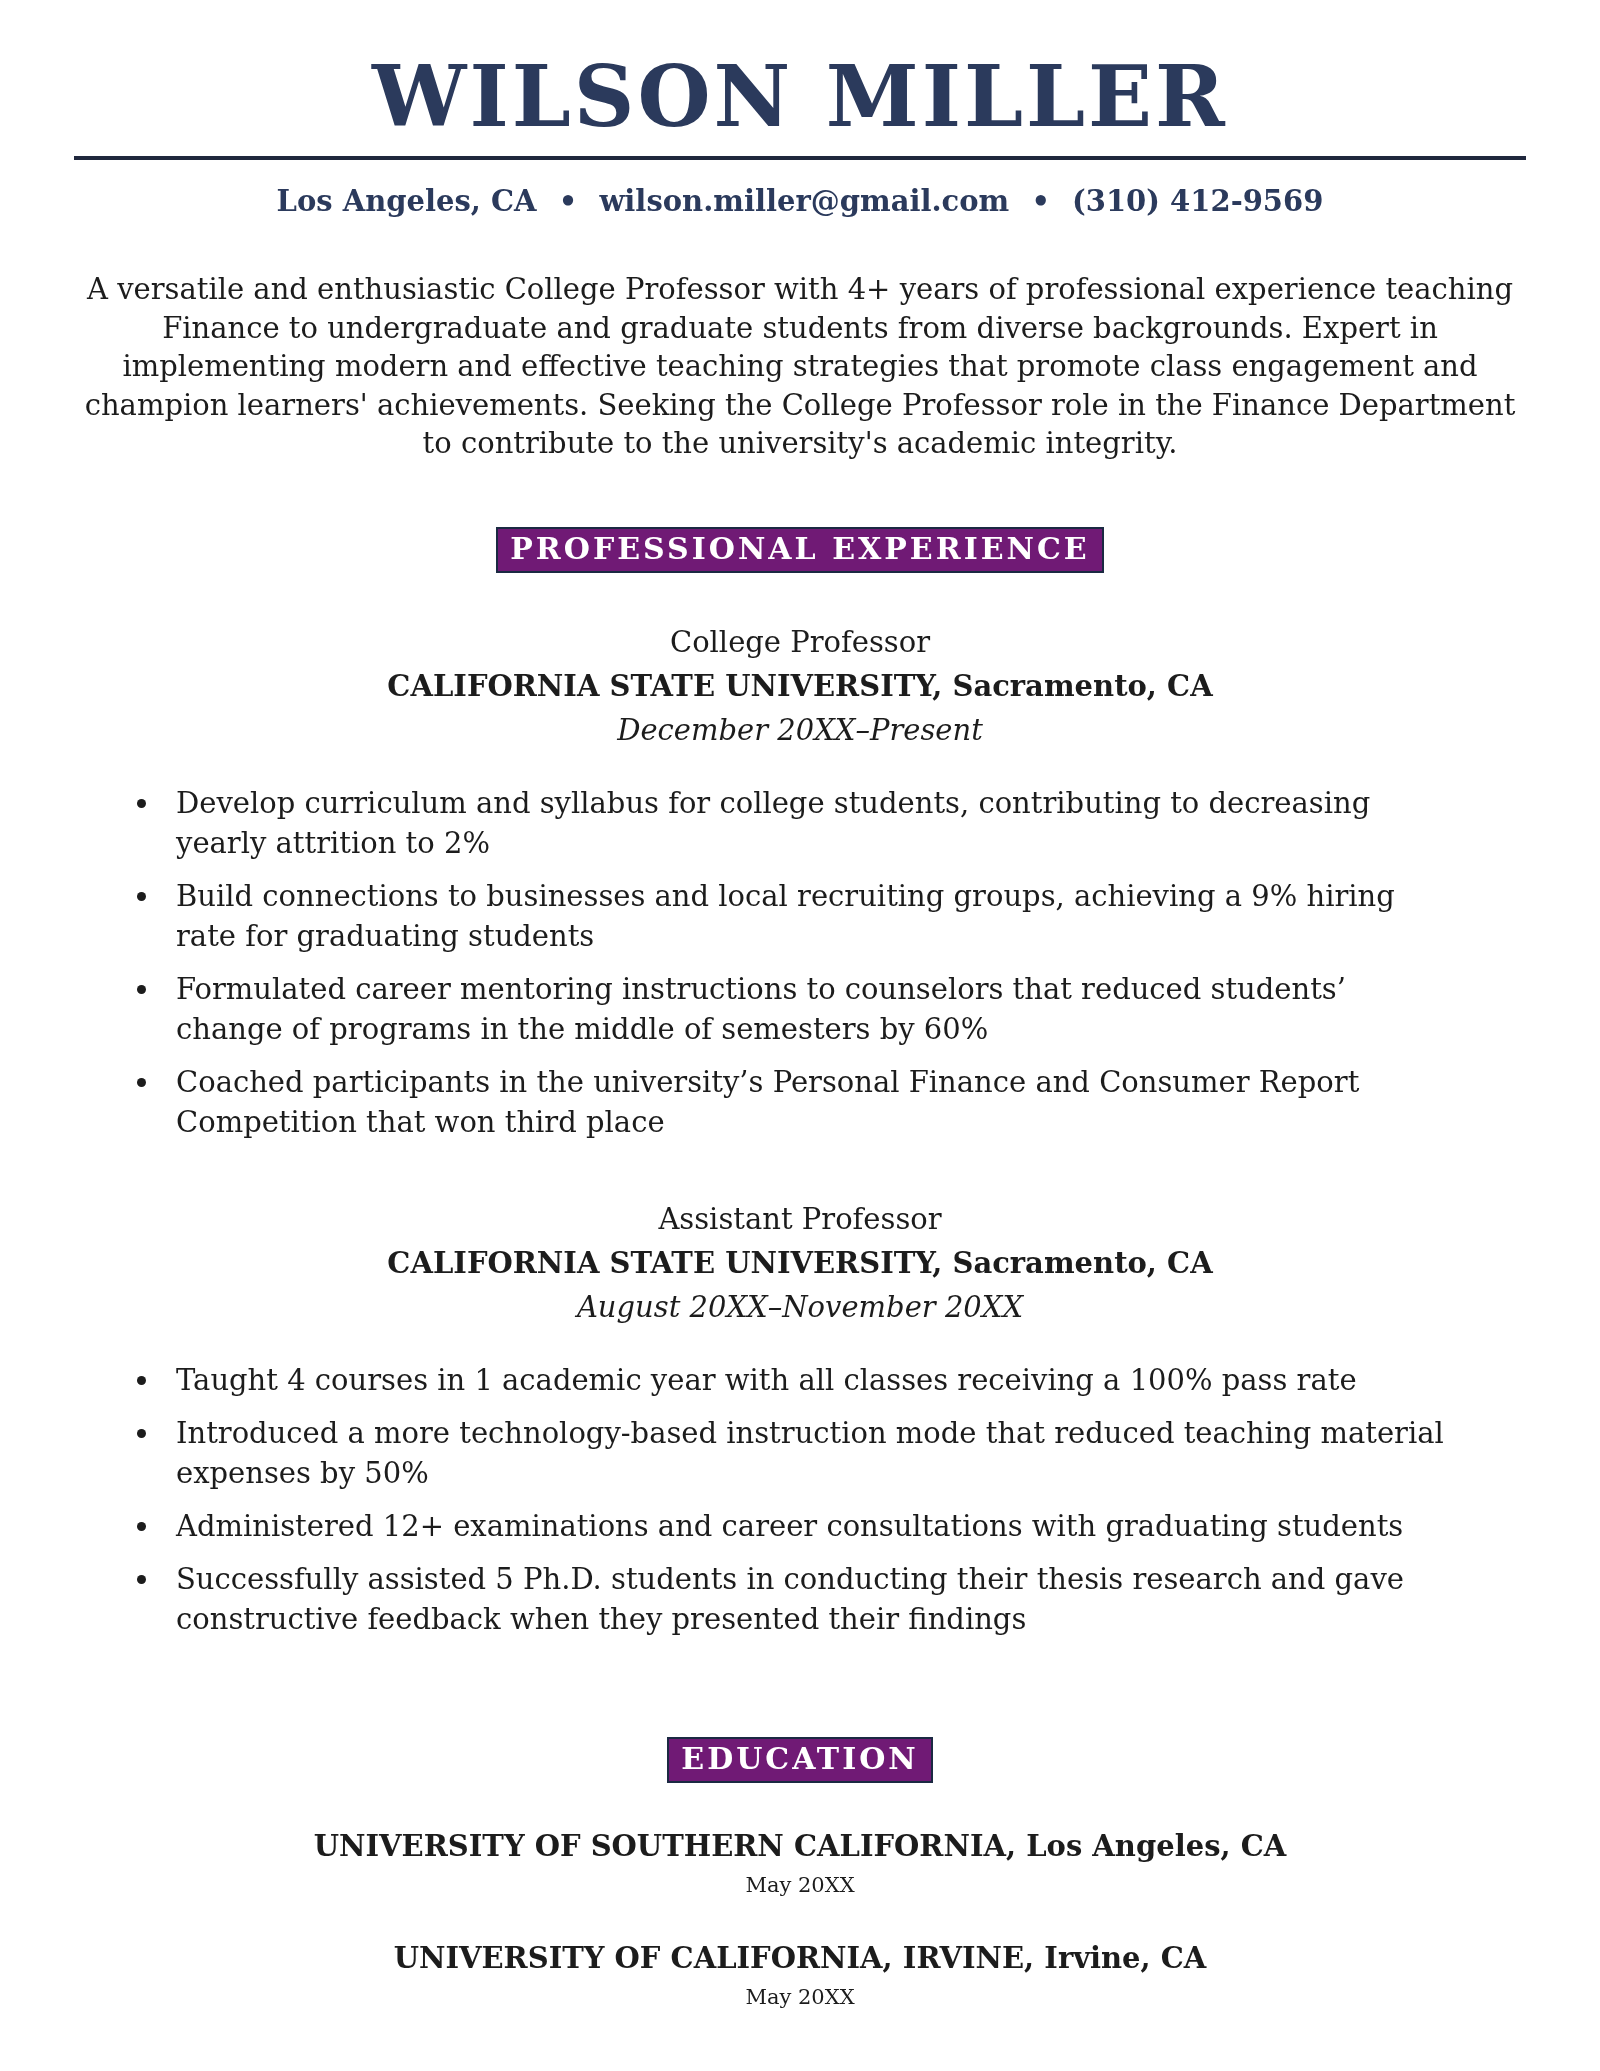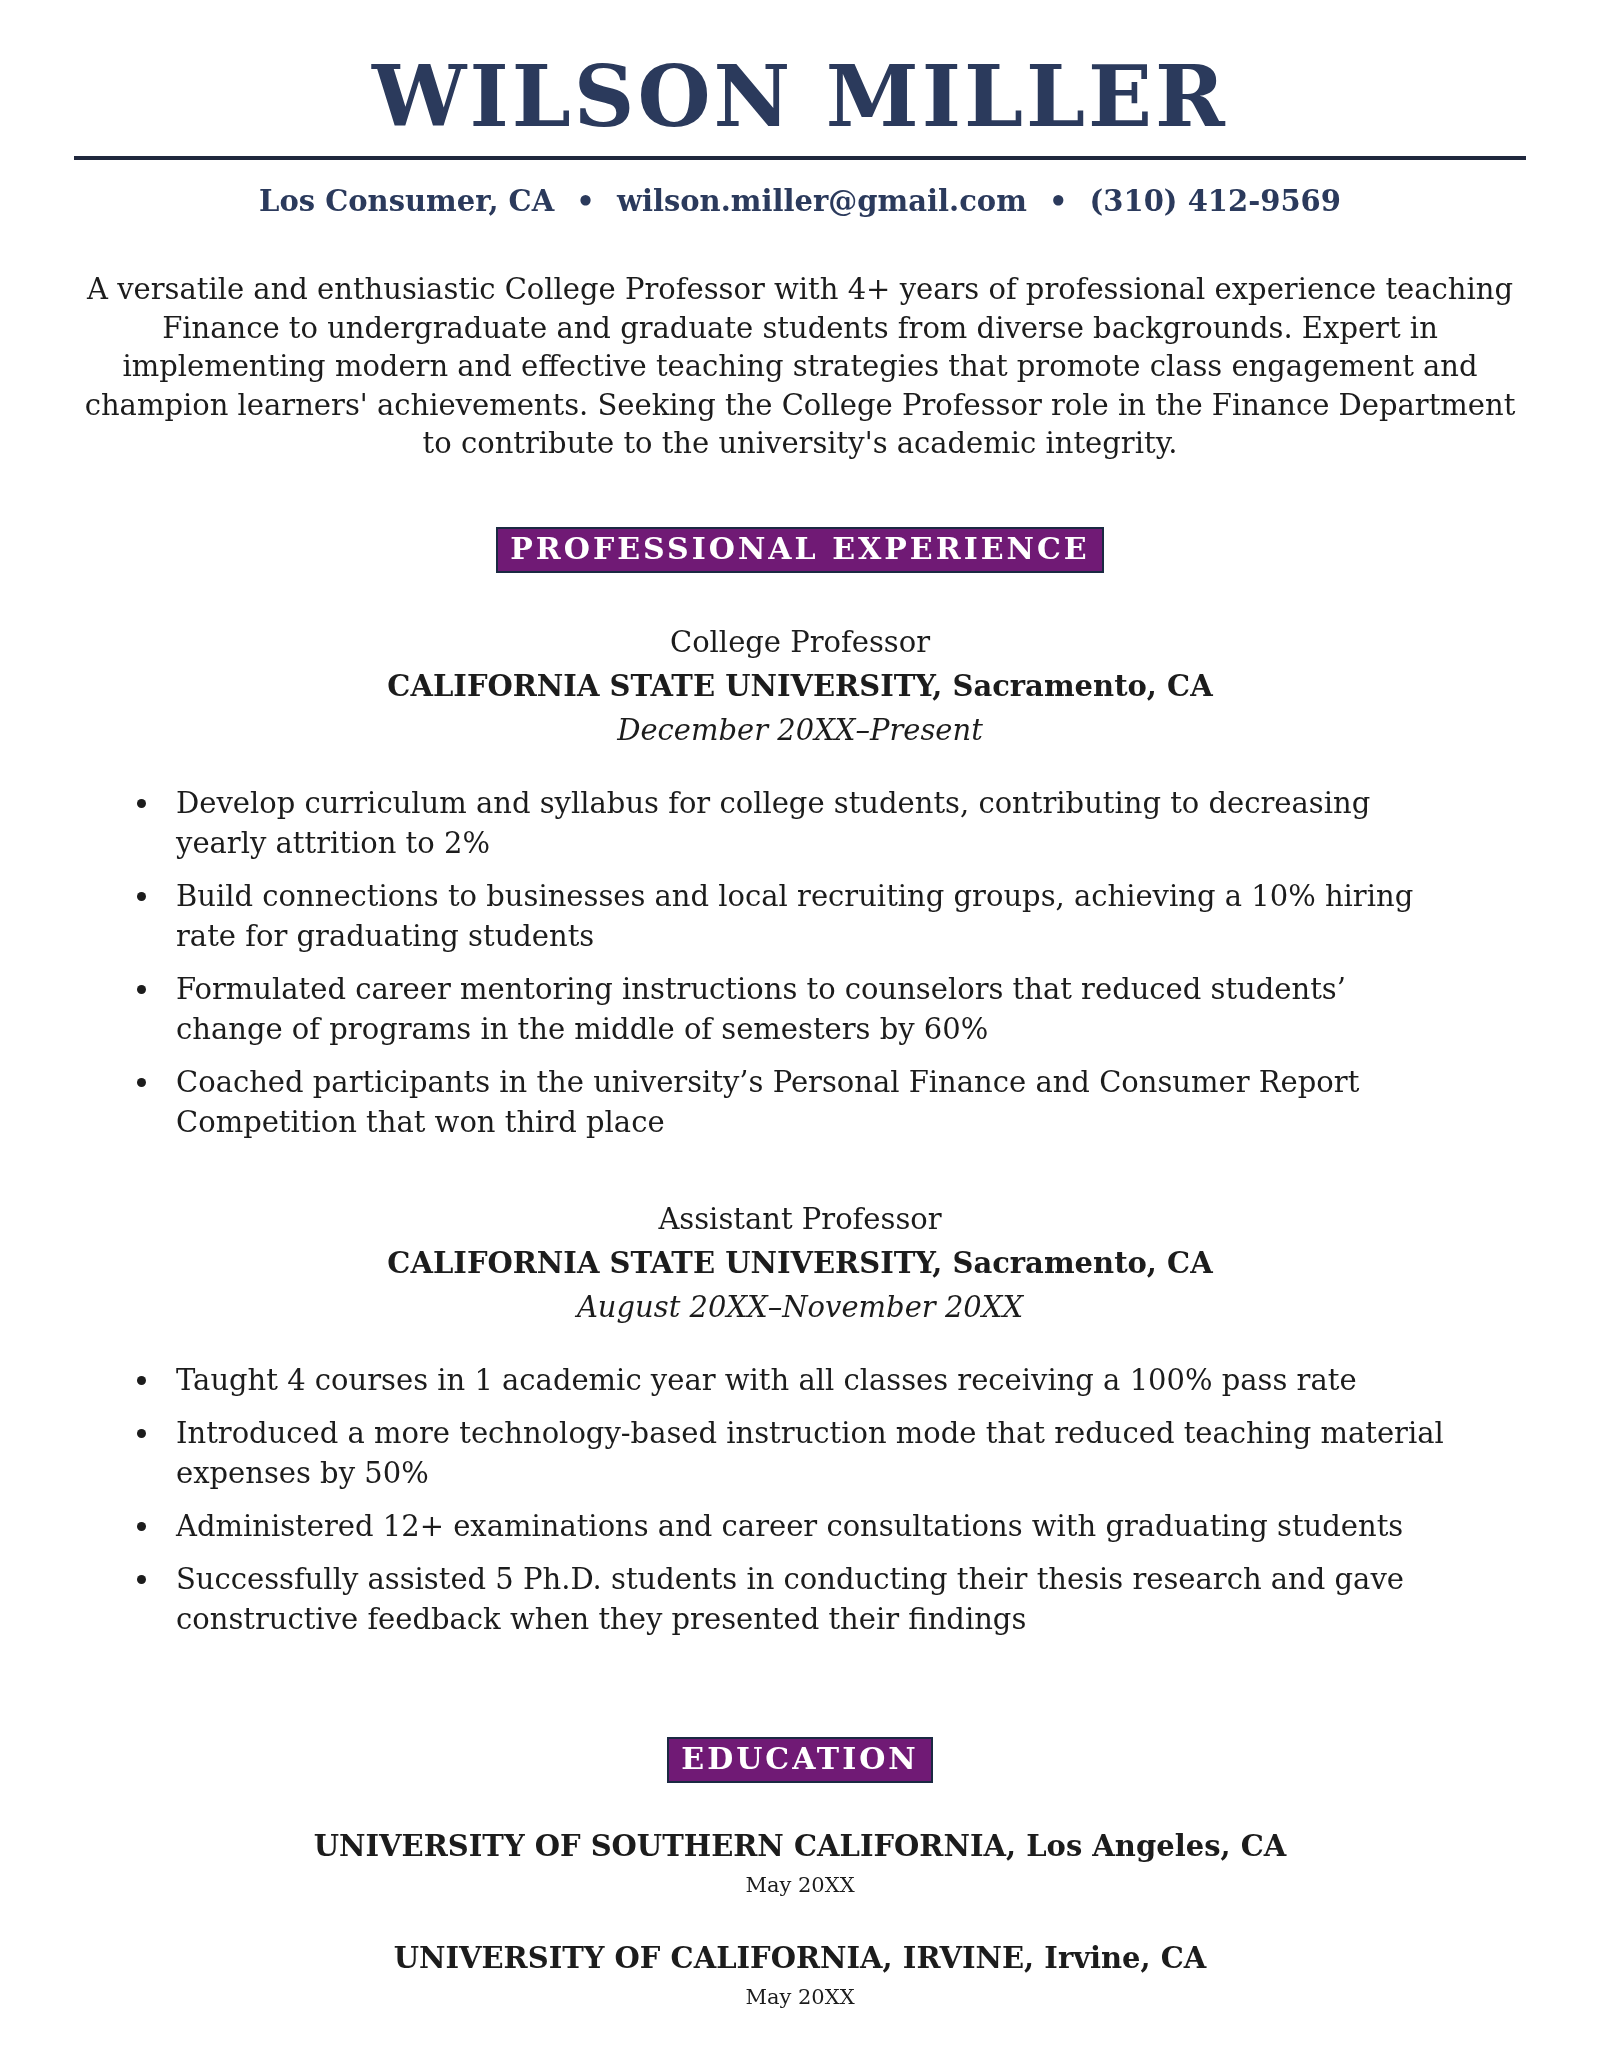--- a/index.html
+++ b/index.html
@@ -119,40 +119,40 @@
   }
 </style>
 </head>
 <body>
 
 <div class="page">
 
   <h1 class="name">WILSON MILLER</h1>
   <hr class="header-rule">
   <div class="contact-line">
-    <span>Los Consumer, CA</span>
+    <span>Los Angeles, CA</span>
     <span class="contact-sep">•</span>
     <span>wilson.miller@gmail.com</span>
     <span class="contact-sep">•</span>
     <span>(310) 412-9569</span>
   </div>
 
   <p class="summary">A versatile and enthusiastic College Professor with 4+ years of professional experience teaching Finance to undergraduate and graduate students from diverse backgrounds. Expert in implementing modern and effective teaching strategies that promote class engagement and champion learners' achievements. Seeking the College Professor role in the Finance Department to contribute to the university's academic integrity.</p>
 
   <div class="badge-row experience">
     <span class="section-badge">PROFESSIONAL EXPERIENCE</span>
   </div>
 
   <div class="job">
     <div class="job-title">College Professor</div>
     <div class="job-org">CALIFORNIA STATE UNIVERSITY, Sacramento, CA</div>
     <div class="job-dates">December 20XX–Present</div>
     <ul class="bullets">
       <li>Develop curriculum and syllabus for college students, contributing to decreasing yearly attrition to 2%</li>
-      <li>Build connections to businesses and local recruiting groups, achieving a 10% hiring rate for graduating students</li>
+      <li>Build connections to businesses and local recruiting groups, achieving a 9% hiring rate for graduating students</li>
       <li>Formulated career mentoring instructions to counselors that reduced students’ change of programs in the middle of semesters by 60%</li>
       <li>Coached participants in the university’s Personal Finance and Consumer Report Competition that won third place</li>
     </ul>
   </div>
 
   <div class="job">
     <div class="job-title">Assistant Professor</div>
     <div class="job-org">CALIFORNIA STATE UNIVERSITY, Sacramento, CA</div>
     <div class="job-dates">August 20XX–November 20XX</div>
     <ul class="bullets">

